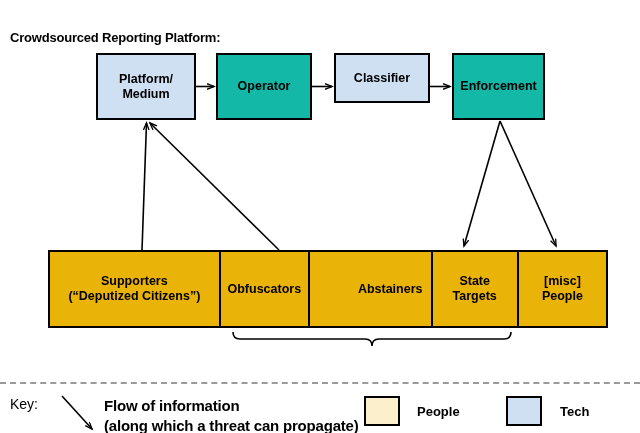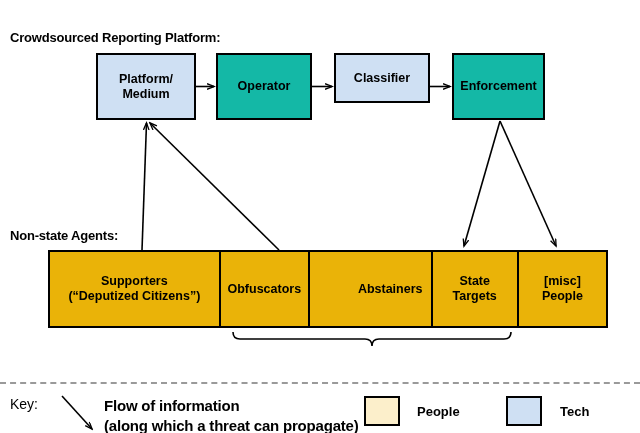--- a/index.html
+++ b/index.html
@@ -123,21 +123,20 @@
     white-space: nowrap;
   }
 </style>
 </head>
 <body>
 
 <div id="canvas">
 
   <div class="section-label" style="left:10px; top:30px;">Crowdsourced Reporting Platform:</div>
 
-  <div class="section-label" style="left:10px; top:228px;">Non-state Agents:</div>
 
   <div class="node tech" style="left:96px; top:53px; width:100px; height:67px;">
     <span>Platform/
 Medium</span>
   </div>
 
   <div class="node people" style="left:216px; top:53px; width:96px; height:67px;">
     <span>Operator</span>
   </div>
 

